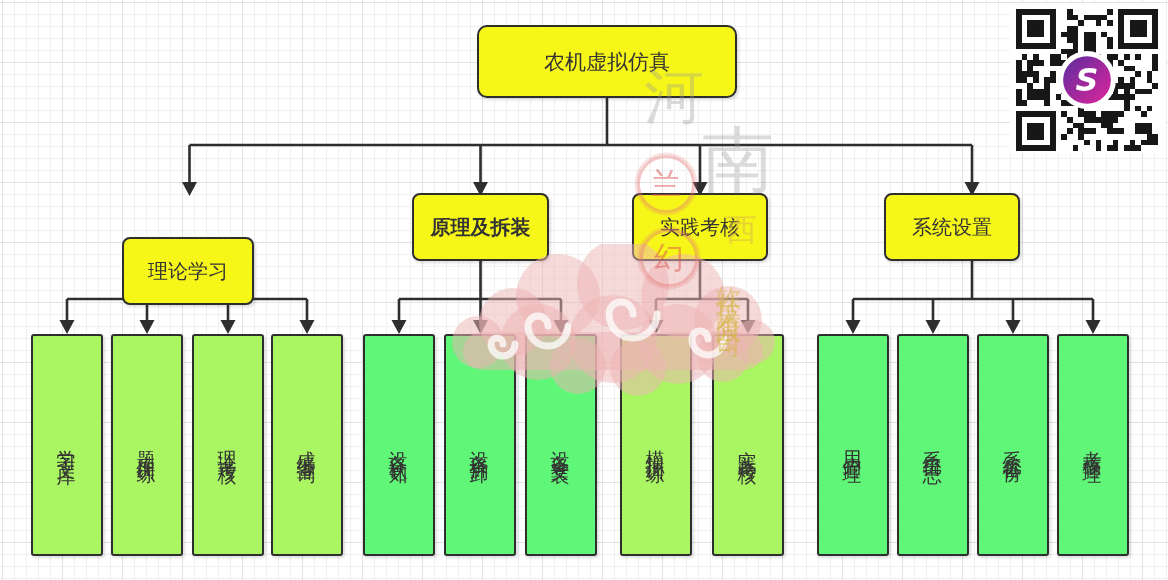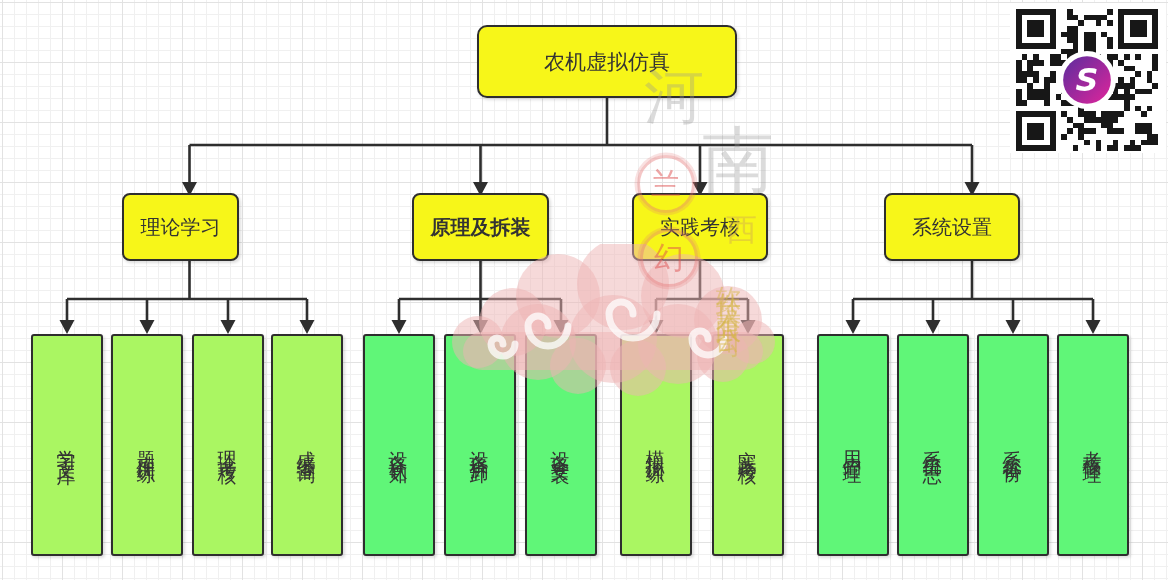--- a/index.html
+++ b/index.html
@@ -65,21 +65,21 @@
          M59.5 320 H74.5 L67 334 Z M139.5 320 H154.5 L147 334 Z M220.5 320 H235.5 L228 334 Z M299.5 320 H314.5 L307 334 Z
          M391.5 320 H406.5 L399 334 Z M473 320 H488 L480.5 334 Z M553.5 320 H568.5 L561 334 Z
          M648.5 320 H663.5 L656 334 Z M740.5 320 H755.5 L748 334 Z
          M845.5 320 H860.5 L853 334 Z M925.5 320 H940.5 L933 334 Z M1005.5 320 H1020.5 L1013 334 Z M1085.5 320 H1100.5 L1093 334 Z"></path>
   </svg>
 
   <div class="node yellow root-node">
     <span>农机虚拟仿真</span>
   </div>
 
-  <div class="node yellow l2" style="left:122px;width:117px;">
+  <div class="node yellow l2" style="left:122px;width:132px;margin-top:44px;">
     <span>理论学习</span>
   </div>
   <div class="node yellow l2" style="left:412px;width:137px;font-weight:bold;">
     <span>原理及拆装</span>
   </div>
   <div class="node yellow l2" style="left:632px;width:136px;">
     <span>实践考核</span>
   </div>
   <div class="node yellow l2" style="left:884px;width:136px;">
     <span>系统设置</span>

